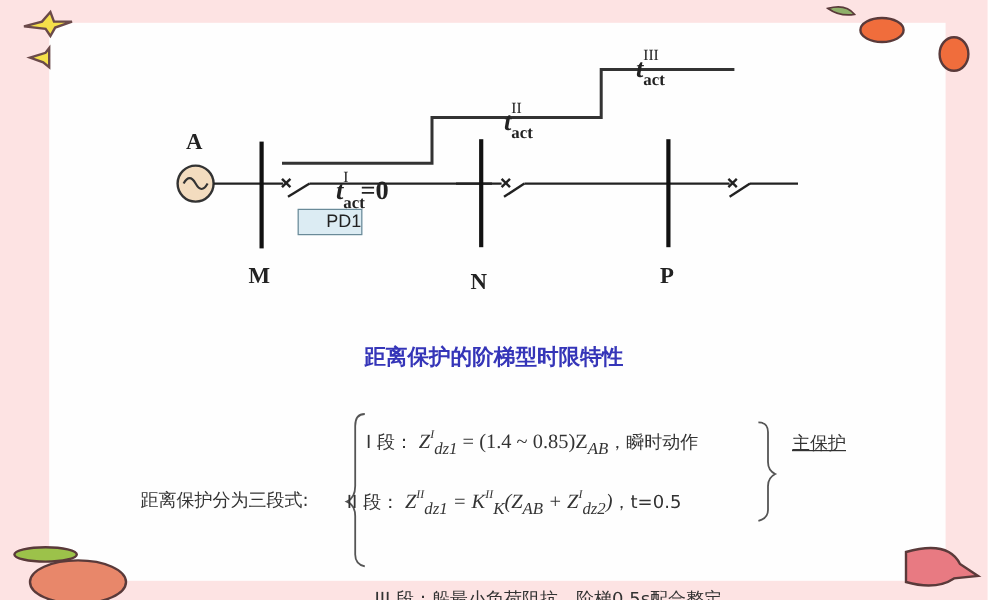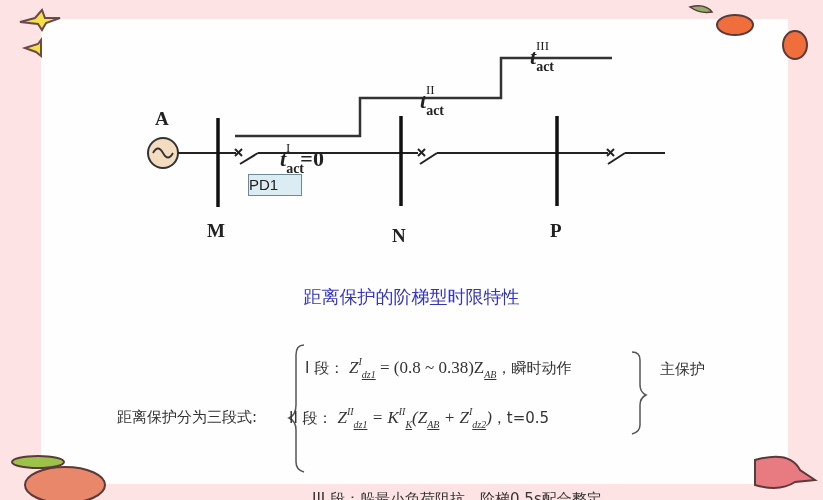--- a/index.html
+++ b/index.html
@@ -3,26 +3,26 @@
 <meta charset="utf-8">
 <style>
   html, body { margin:0; padding:0; }
   body { width:823px; height:500px; overflow:hidden; background:#fde3e3; position:relative; font-family:"Liberation Serif", serif; }
   .slide { position:absolute; left:41px; top:19px; width:747px; height:465px; background:#fefefe; }
   svg { position:absolute; left:0; top:0; }
   .lbl { position:absolute; font-family:"Liberation Serif", serif; font-weight:bold; font-size:19px; color:#222; }
   .t-lbl { position:absolute; font-family:"Liberation Serif", serif; font-weight:bold; color:#222; font-size:22px; font-style:italic; }
   .t-lbl .sub { font-size:14px; font-style:normal; vertical-align:-7px; }
   .t-lbl .sup { font-size:13px; font-style:normal; font-weight:normal; position:relative; top:-14px; left:-18px; }
-  .pd-box { position:absolute; left:248px; top:174px; width:52px; height:20px; border:1.5px solid #6a8a98; background:#dcecf3; font-family:"Liberation Sans", sans-serif; font-size:15px; color:#222; text-align:left; line-height:20px; }
-  .title { position:absolute; left:0; width:823px; top:285px; text-align:center; font-family:"DejaVu Sans", sans-serif; font-weight:normal; font-size:18px; color:#3535b8; }
+  .pd-box { position:absolute; left:248px; top:174px; width:52px; height:20px; border:1.5px solid #6a8a98; background:#dcecf3; font-family:"Liberation Sans", sans-serif; font-size:15px; color:#222; text-align:right; line-height:20px; }
+  .title { position:absolute; left:0; width:823px; top:285px; text-align:center; font-family:"DejaVu Sans", sans-serif; font-weight:bold; font-size:18px; color:#3535b8; }
   .zh { position:absolute; font-family:"DejaVu Sans", sans-serif; font-size:15px; color:#333; white-space:nowrap; }
   .math { font-family:"Liberation Serif", serif; font-style:italic; font-size:17px; }
   .up { font-size:10px; position:relative; top:-8px; }
-  .dn { font-size:10px; position:relative; top:5px;text-decoration:underline; }
+  .dn { font-size:14px; position:relative; top:5px; }
 </style>
 </head>
 <body>
 
 <div class="slide"></div>
 
 <svg width="823" height="500">
   <g>
     <path d="M20 22 L35 18 L42 10 L45 18 L60 18 L46 23 L42 30 L38 24 Z" fill="#f5e04a" stroke="#6b4a4a" stroke-width="2"></path>
     <path d="M25 48 L38 44 L41 40 L41 56 L36 52 Z" fill="#f5e04a" stroke="#6b4a4a" stroke-width="2"></path>
@@ -92,24 +92,24 @@
 
 <svg width="823" height="500">
   <path d="M304 345 Q296 345 296 355 L296 405 Q296 415 289 418 Q296 421 296 430 L296 462 Q296 470 304 472" fill="none" stroke="#555" stroke-width="1.5"></path>
   <path d="M632 352 Q640 352 640 360 L640 385 Q640 392 646 395 Q640 398 640 405 L640 425 Q640 432 632 434" fill="none" stroke="#555" stroke-width="1.5"></path>
 </svg>
 
 <div class="zh" style="left:117px;top:408px;">距离保护分为三段式:</div>
 
 <div class="zh" style="left:305px;top:358px;">
   <span>I 段：</span>
-  <span class="math"><span>Z</span><span class="up">I</span><span class="dn">dz1</span> <span style="font-style:normal">= (0.8 ~ 0.38)Z</span><span class="dn">AB</span></span><span>，瞬时动作</span>
+  <span class="math"><span>Z</span><span class="up">I</span><span class="dn">dz1</span> <span style="font-style:normal">= (1.4 ~ 0.85)Z</span><span class="dn">AB</span></span><span>，瞬时动作</span>
 </div>
 
-<div class="zh" style="left:660px;top:360px;">主保护</div>
+<div class="zh" style="left:660px;top:360px;text-decoration:underline;">主保护</div>
 
 <div class="zh" style="left:289px;top:408px;">
   <span>II 段：</span>
   <span class="math"><span>Z</span><span class="up">II</span><span class="dn">dz1</span> <span>= K</span><span class="up">II</span><span class="dn">K</span><span>(Z</span><span class="dn">AB</span><span> + Z</span><span class="up">I</span><span class="dn">dz2</span><span>)</span></span><span>，t=0.5</span>
 </div>
 
 <div class="zh" style="left:312px;top:458px;margin-top:32px;">
   <span>III 段：</span><span>躲最小负荷阻抗，阶梯0.5s配合整定</span>
 </div>
 

